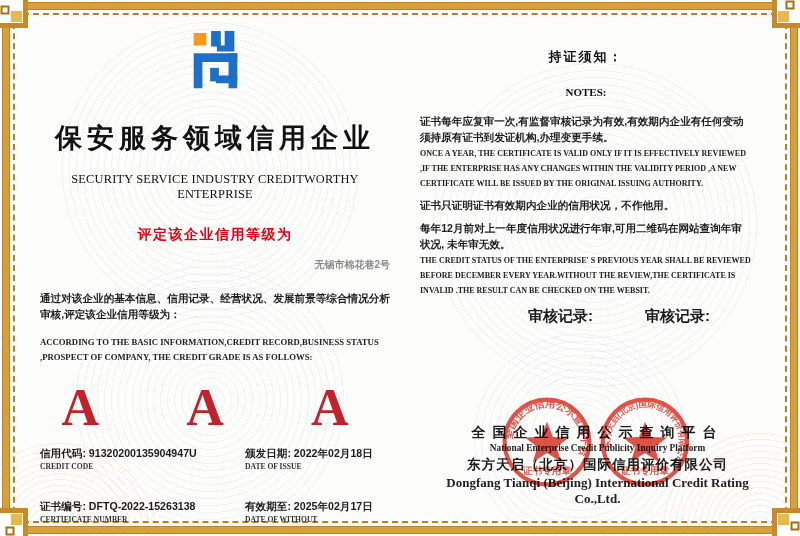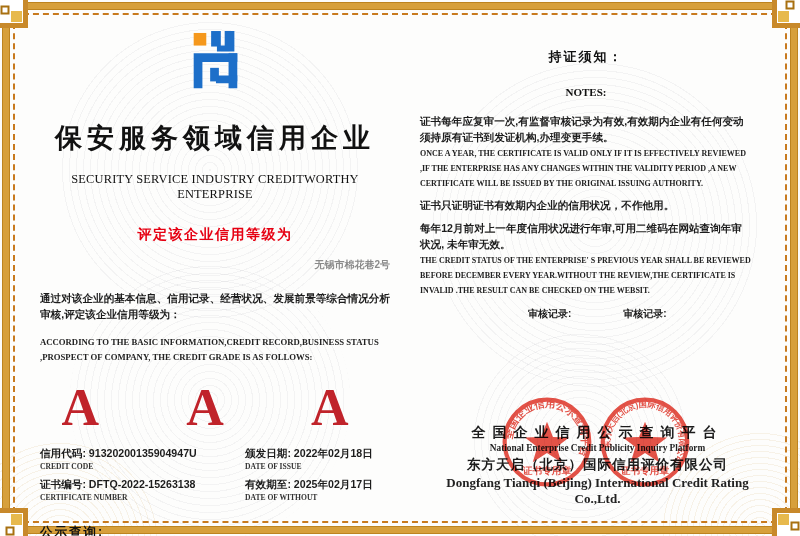--- a/index.html
+++ b/index.html
@@ -25,21 +25,21 @@
   
   .page-left { position:absolute; left:40px; top:30px; width:350px; }
   .logo-wrap { text-align:center; margin-bottom:4px; }
   .title-cn { text-align:center; font-size:27px; font-weight:900; color:#111; letter-spacing:5px;margin-top:20px; }
   .title-en { text-align:center; font-family:"Liberation Serif", serif; font-weight:normal; font-size:12.4px; color:#111; margin-top:16px; letter-spacing:.2px; }
   .company { text-align:center; color:#e60012; font-weight:bold; font-size:14px; letter-spacing:1.5px; margin-top:24px; }
   .address { text-align:right; color:#8a8a8a; font-weight:bold; font-size:10px; margin-top:14px; }
   .intro-cn { margin-top:18px; font-size:10.6px; font-weight:bold; color:#1c1c1c; line-height:1.55; text-align:justify; }
   .intro-en { margin-top:12px; font-family:"Liberation Serif", serif; font-weight:bold; font-size:8.7px; color:#222; line-height:1.8; }
   .grade { text-align:center; font-family:"Liberation Serif", serif; font-weight:bold; color:#c0232a; font-size:52px; letter-spacing:40px; margin-top:12px; margin-left:20px; }
-  .fields { display:grid; grid-template-columns:205px 145px; row-gap:7px; margin-top:10px; }
+  .fields { display:grid; grid-template-columns:205px 145px; row-gap:29px; margin-top:10px; }
   .field .l1 { font-size:10.6px; font-weight:bold; color:#1c1c1c; }
   .field .l2 { font-family:"Liberation Serif", serif; font-weight:bold; font-size:7.6px; color:#333; margin-top:1px; }
   .query-heading { font-size:12.5px; font-weight:bold; color:#111; letter-spacing:2px; margin-top:22px; }
   .links { position:relative; margin-top:14px; height:70px; }
   .link-row { display:flex; align-items:baseline; margin-bottom:14px; }
   .link-url { width:128px; font-family:"Liberation Serif", serif; font-weight:bold; font-size:11px; color:#222; }
   .link-label { font-size:10px; font-weight:bold; color:#1c1c1c; }
   .qr-block { position:absolute; left:228px; top:-4px; width:46px; text-align:center; }
   .qr { position:relative; width:44px; height:44px; border:1px solid #222; background:
       repeating-linear-gradient(0deg, rgba(17,17,17,.9) 0 2px, transparent 2px 4px),
@@ -52,21 +52,21 @@
 
   
   .page-right { position:absolute; left:420px; top:48px; width:332px; }
   .notes-heading-cn { text-align:center; font-size:13px; font-weight:900; color:#111; letter-spacing:2px; }
   .notes-heading-en { text-align:center; font-family:"Liberation Serif", serif; font-weight:bold; font-size:11px; color:#111; margin-top:20px; }
   .notes { margin-top:16px; }
   .note { margin-bottom:7px; }
   .note-cn { font-size:10.6px; font-weight:bold; color:#1c1c1c; line-height:1.5; }
   .note-en { font-family:"Liberation Serif", serif; font-weight:bold; font-size:8px; color:#222; line-height:1.9; }
   .review-row { display:flex; margin-top:8px; padding-left:108px; gap:52px; }
-  .review-label { font-size:10px; font-weight:bold; color:#1c1c1c; }
+  .review-label { font-size:15px; font-weight:bold; color:#1c1c1c; }
 
   .issuer { position:absolute; left:425px; top:424px; width:345px; text-align:center; }
   .issuer-cn1 { font-size:14px; font-weight:900; color:#1c1c1c; letter-spacing:7px; }
   .issuer-en1 { font-family:"Liberation Serif", serif; font-weight:bold; font-size:9.3px; color:#222; margin-top:1px; }
   .issuer-cn2 { font-size:13.5px; font-weight:900; color:#1c1c1c; letter-spacing:1px; margin-top:3px; }
   .issuer-en2 { font-family:"Liberation Serif", serif; font-weight:bold; font-size:13px; color:#222; margin-top:1px; }
 
   .seal { position:absolute; width:92px; height:92px; opacity:.88; mix-blend-mode:multiply; }
   .seal.left { left:501px; top:396px; }
   .seal.right { left:599px; top:396px; }

